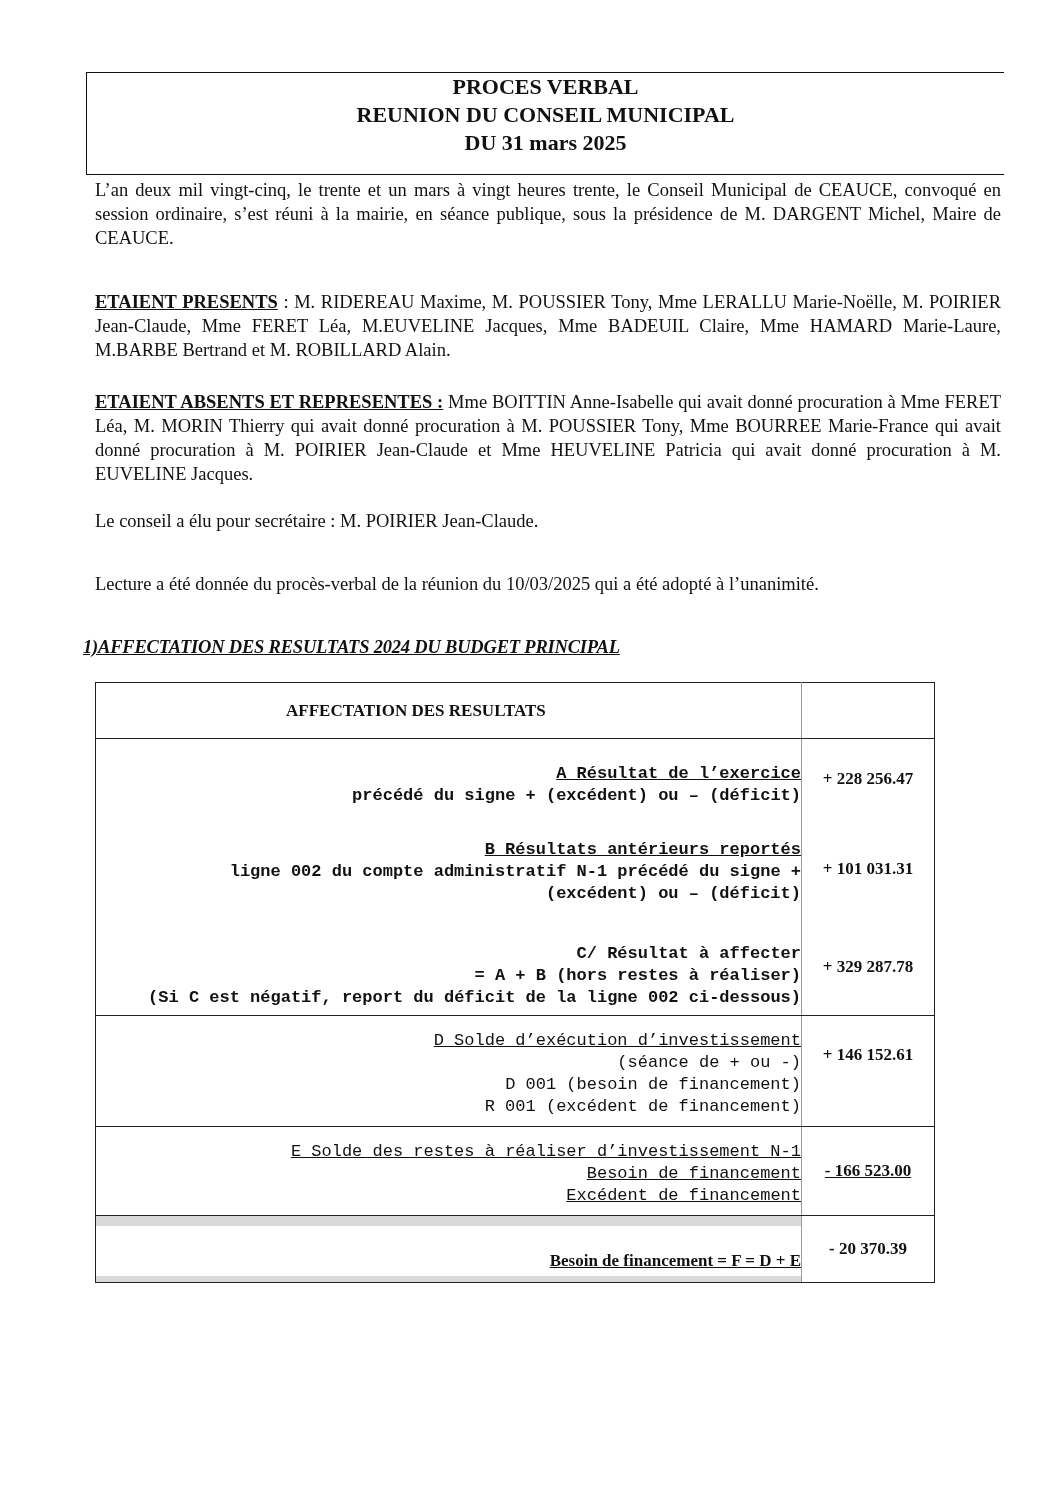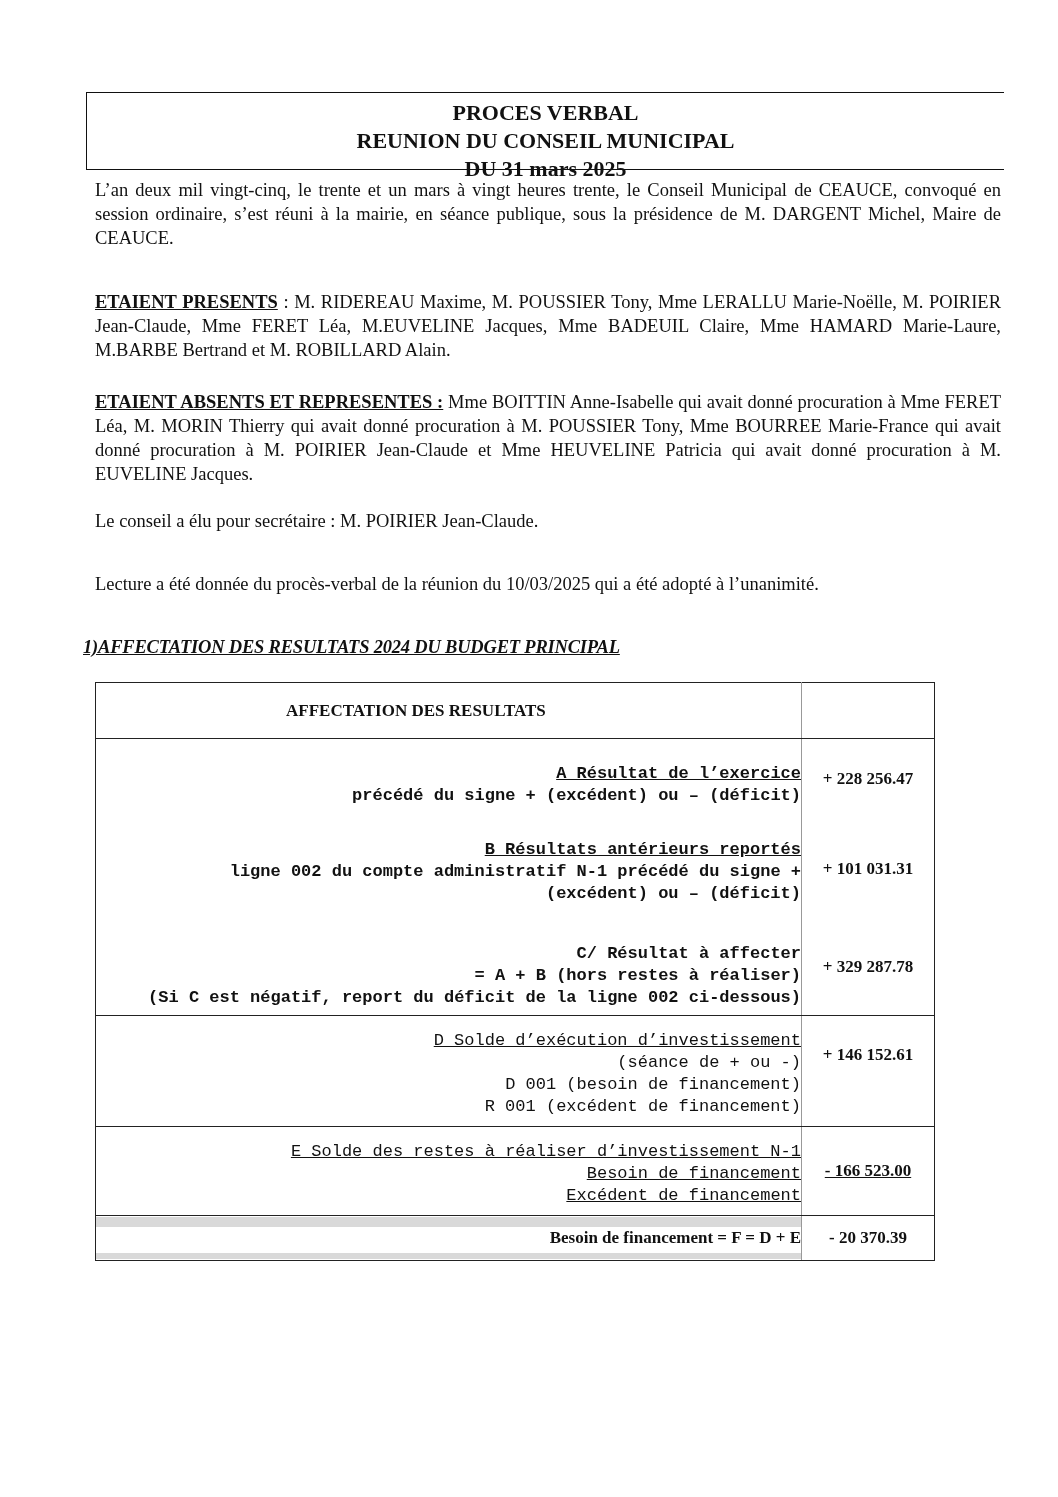--- a/index.html
+++ b/index.html
@@ -9,30 +9,28 @@
       position: relative;
       overflow: hidden;
       font-family: "Liberation Serif", serif;
       color: #111;
     }
     .header-box {
       position: absolute;
       left: 86px;
       top: 72px;
       width: 918px;
-      height: 78px;
+      height: 103px;
       border: 1.5px solid #111;
       border-right: none;
       box-sizing: border-box;
       text-align: center;
       font-weight: bold;
       font-size: 22px;
       line-height: 28px;
-      padding-top: 6px;
-      margin-top: 20px;
     }
     .header-box .line { display: block; }
     .para {
       position: absolute;
       left: 95px;
       width: 906px;
       font-size: 18.5px;
       line-height: 24px;
       text-align: justify;
     }
@@ -167,19 +165,19 @@
         <div class="u">Besoin de financement</div>
         <div class="u">Excédent de financement</div>
       </div>
     </td>
     <td class="val"><span class="u">- 166 523.00</span></td>
   </tr>
 
   <tr class="total-row">
     <td class="desc" style="padding:0;">
       <div class="grey-band"></div>
-      <div class="b" style="padding:0 0 4px 0;">Besoin de financement = F = D + E</div>
+      <div class="b" style="padding:24px 0 4px 0;text-decoration:underline;">Besoin de financement = F = D + E</div>
       <div class="grey-band" style="height:6px;"></div>
     </td>
     <td class="val">- 20 370.39</td>
   </tr>
 </tbody>
   </table>
 
 </body></html>

